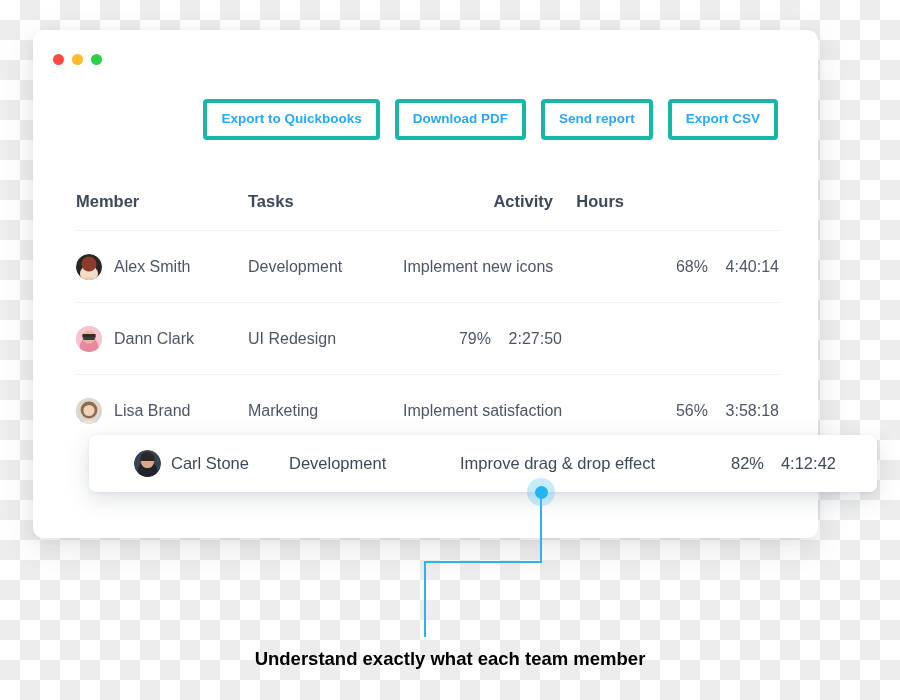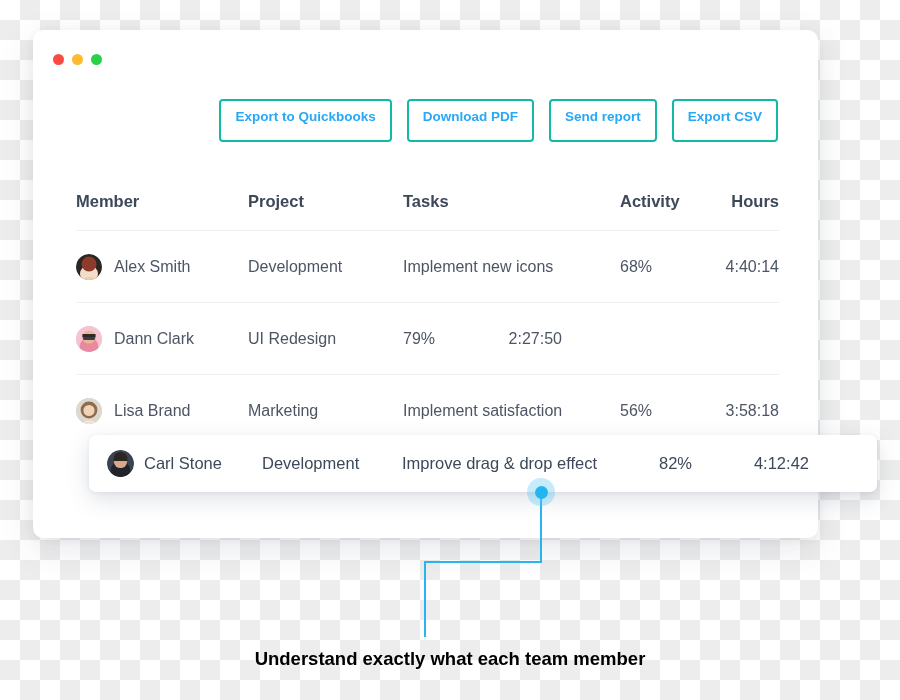--- a/index.html
+++ b/index.html
@@ -60,27 +60,27 @@
   
   .actions {
     position: absolute;
     right: 40px;
     top: 69px;
     display: flex;
     gap: 15px;
     align-items: center;
   }
   .btn {
-    border: 2px solid #14b8a6;
+    border: 4px solid #14b8a6;
     color: #28a8f5;
     background: #ffffff;
     border-radius: 4px;
     font-size: 13.5px;
     font-weight: bold;
-    padding: 9px 14px 16px 14px;
+    padding: 9px 14px 10px 14px;
     line-height: 1;
     white-space: nowrap;
     cursor: pointer;
     font-family: "Liberation Sans", sans-serif;
   }
 
   
   .table {
     position: absolute;
     left: 43px;
@@ -95,21 +95,21 @@
   }
   .row.head {
     height: 68px;
   }
   .row.body {
     border-top: 1px solid #eef0f3;
   }
   .col-member   { width: 172px; display: flex; align-items: center; gap: 12px; }
   .col-project  { width: 155px; }
   .col-tasks    { width: 217px; }
-  .col-activity { width: 88px; }
+  .col-activity { width: 88px; text-align: right; }
   .col-hours    { width: 71px; text-align: right; }
 
   .th {
     color: #3d4858;
     font-size: 16.5px;
     font-weight: bold;
     margin-top: 10px;
   }
   .td {
     color: #4d5565;
@@ -134,26 +134,26 @@
     position: absolute;
     left: 89px;
     top: 435px;
     width: 788px;
     height: 57px;
     background: #ffffff;
     border-radius: 7px;
     box-shadow: 0 7px 22px rgba(55, 70, 95, 0.17), 0 1px 4px rgba(55,70,95,0.07);
     display: flex;
     align-items: center;
-    padding-left: 18px;
+    padding-left: 45px;
     box-sizing: border-box;
   }
   .float-row .col-member   { width: 155px; gap: 10px; }
   .float-row .col-project  { width: 140px; }
-  .float-row .col-tasks    { width: 257px; }
+  .float-row .col-tasks    { width: 257px; text-align: center; }
   .float-row .col-activity { width: 78px; }
   .float-row .col-hours    { width: 72px; text-align: right; }
   .float-row .td { color: #3d4858; font-size: 16.5px; }
   .float-row .avatar { width: 27px; height: 27px; min-width: 27px; }
 
   
   .connector-svg {
     position: absolute;
     left: 0;
     top: 0;
@@ -212,21 +212,20 @@
       <button class="btn">Export to Quickbooks</button>
       <button class="btn">Download PDF</button>
       <button class="btn">Send report</button>
       <button class="btn">Export CSV</button>
     </div>
 
     <div class="table">
 
       <div class="row head">
         <div class="col-member th">Member</div>
-        <div class="col-project th">Project</div>
         <div class="col-tasks th">Tasks</div>
         <div class="col-activity th">Activity</div>
         <div class="col-hours th">Hours</div>
       </div>
 
       <div class="row body">
         <div class="col-member">
           <span class="avatar">
             <svg width="26" height="26" viewBox="0 0 26 26">
               <defs>

